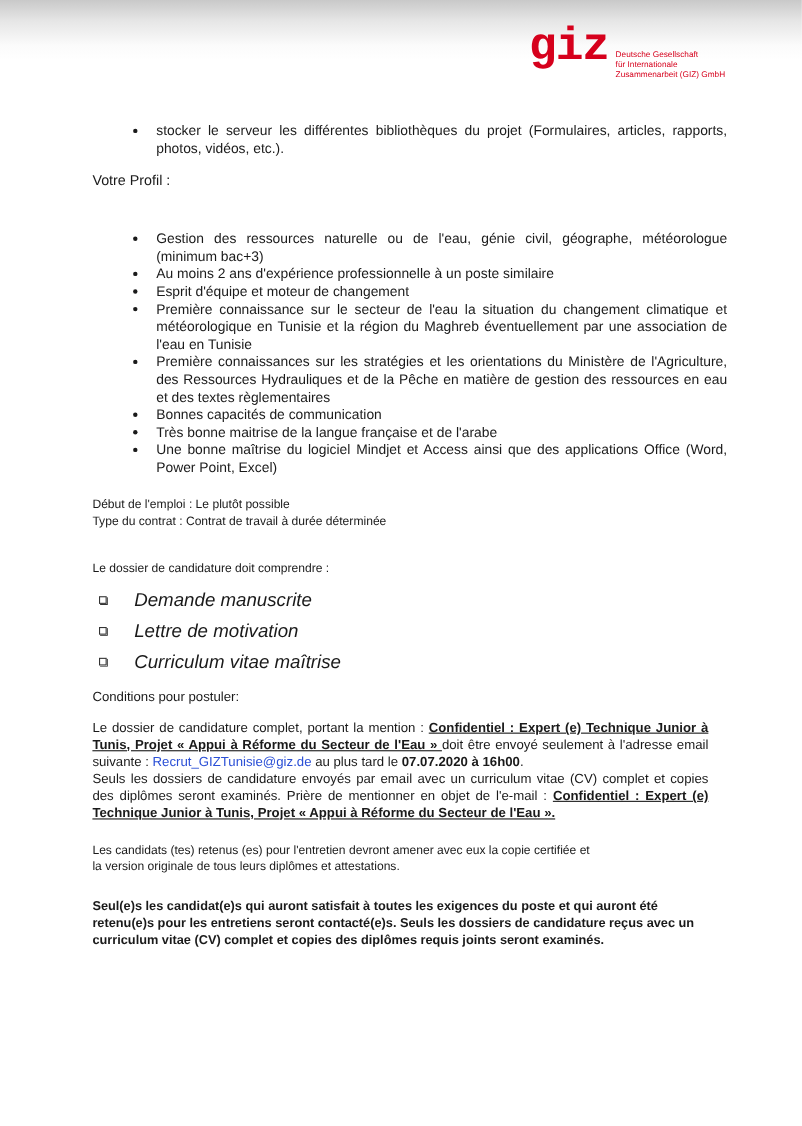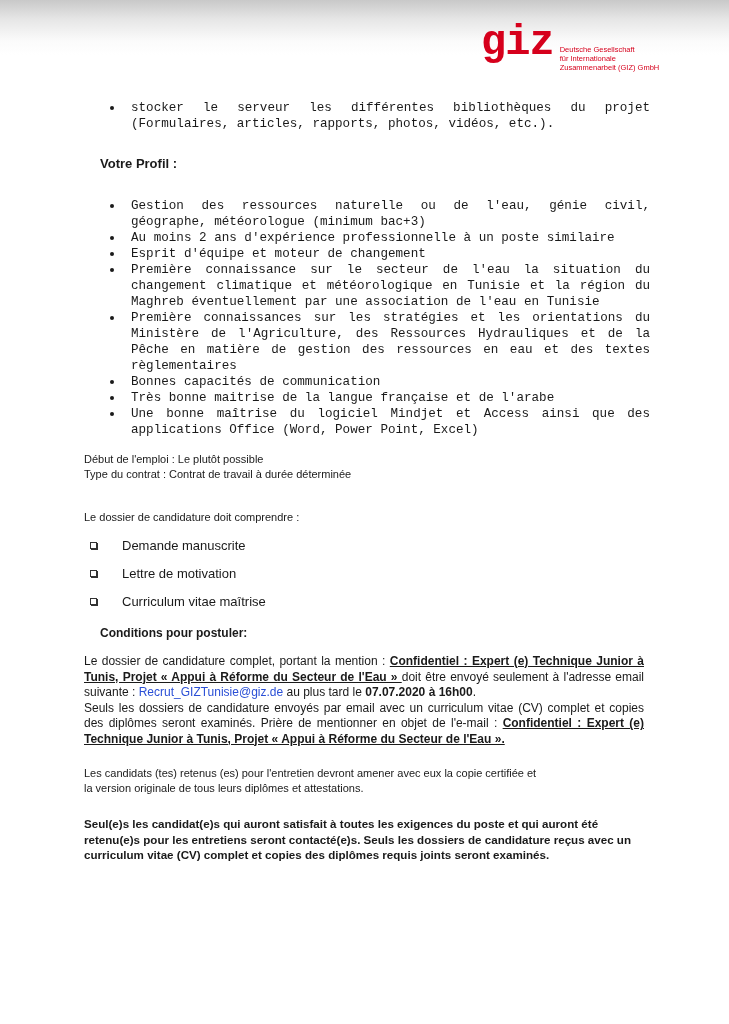--- a/index.html
+++ b/index.html
@@ -17,29 +17,29 @@
   .logo { position:absolute; left:481px; top:24px; display:flex; align-items:flex-start; }
   .logo-mark {
     font-family:Liberation Mono, monospace; font-weight:bold; color:#d6001c;
     font-size:42px; line-height:38px; letter-spacing:-1px;
   }
   .logo-text {
     margin-left:6px; margin-top:21px;
     font-size:7.5px; line-height:9px; color:#d6001c;
   }
   .page { position:absolute; left:84px; top:0; width:560px; font-size:12.6px; line-height:16px; }
-  .bullets { list-style:none; margin:6px; padding:0;font-family:Liberation Mono, monospace; }
+  .bullets { list-style:none; margin:17px; padding:0; }
   .bullets li { position:relative; padding-left:41px; text-align:justify; }
   .bullets li .dot {
     position:absolute; left:20px; top:6px; width:4px; height:4px; border-radius:50%; background:#1a1a1a;
   }
-  .heading { font-weight:bold; font-size:13px;margin-left:16px; }
+  .heading { font-weight:normal; font-size:13px; }
   .small { font-size:11px; line-height:15px; }
   .checklist { list-style:none; margin:0; padding:0; }
-  .checklist li { position:relative; padding-left:38px; height:28px; font-size:13px; line-height:15px; }
+  .checklist li { position:relative; padding-left:38px; height:28px; font-size:17px; line-height:15px;font-style:italic; }
   .checklist .box {
     position:absolute; left:6px; top:4px; width:5px; height:5px; border:1px solid #333;
     box-shadow:1px 1px 0 #333;
   }
   .cond { font-size:12px; line-height:15.5px; text-align:justify; }
   .bu { font-weight:bold; text-decoration:underline; }
   .link { color:#2a4fd6; }
   .b { font-weight:bold; }
   .final { font-weight:bold; font-size:11.6px; line-height:15.5px; }
 </style>

